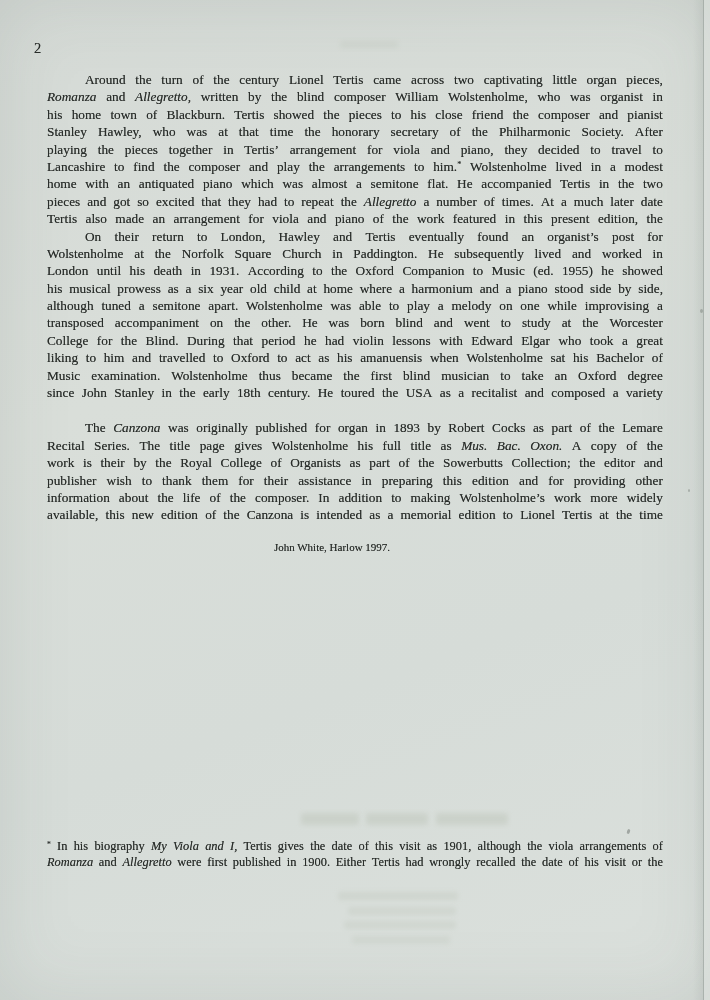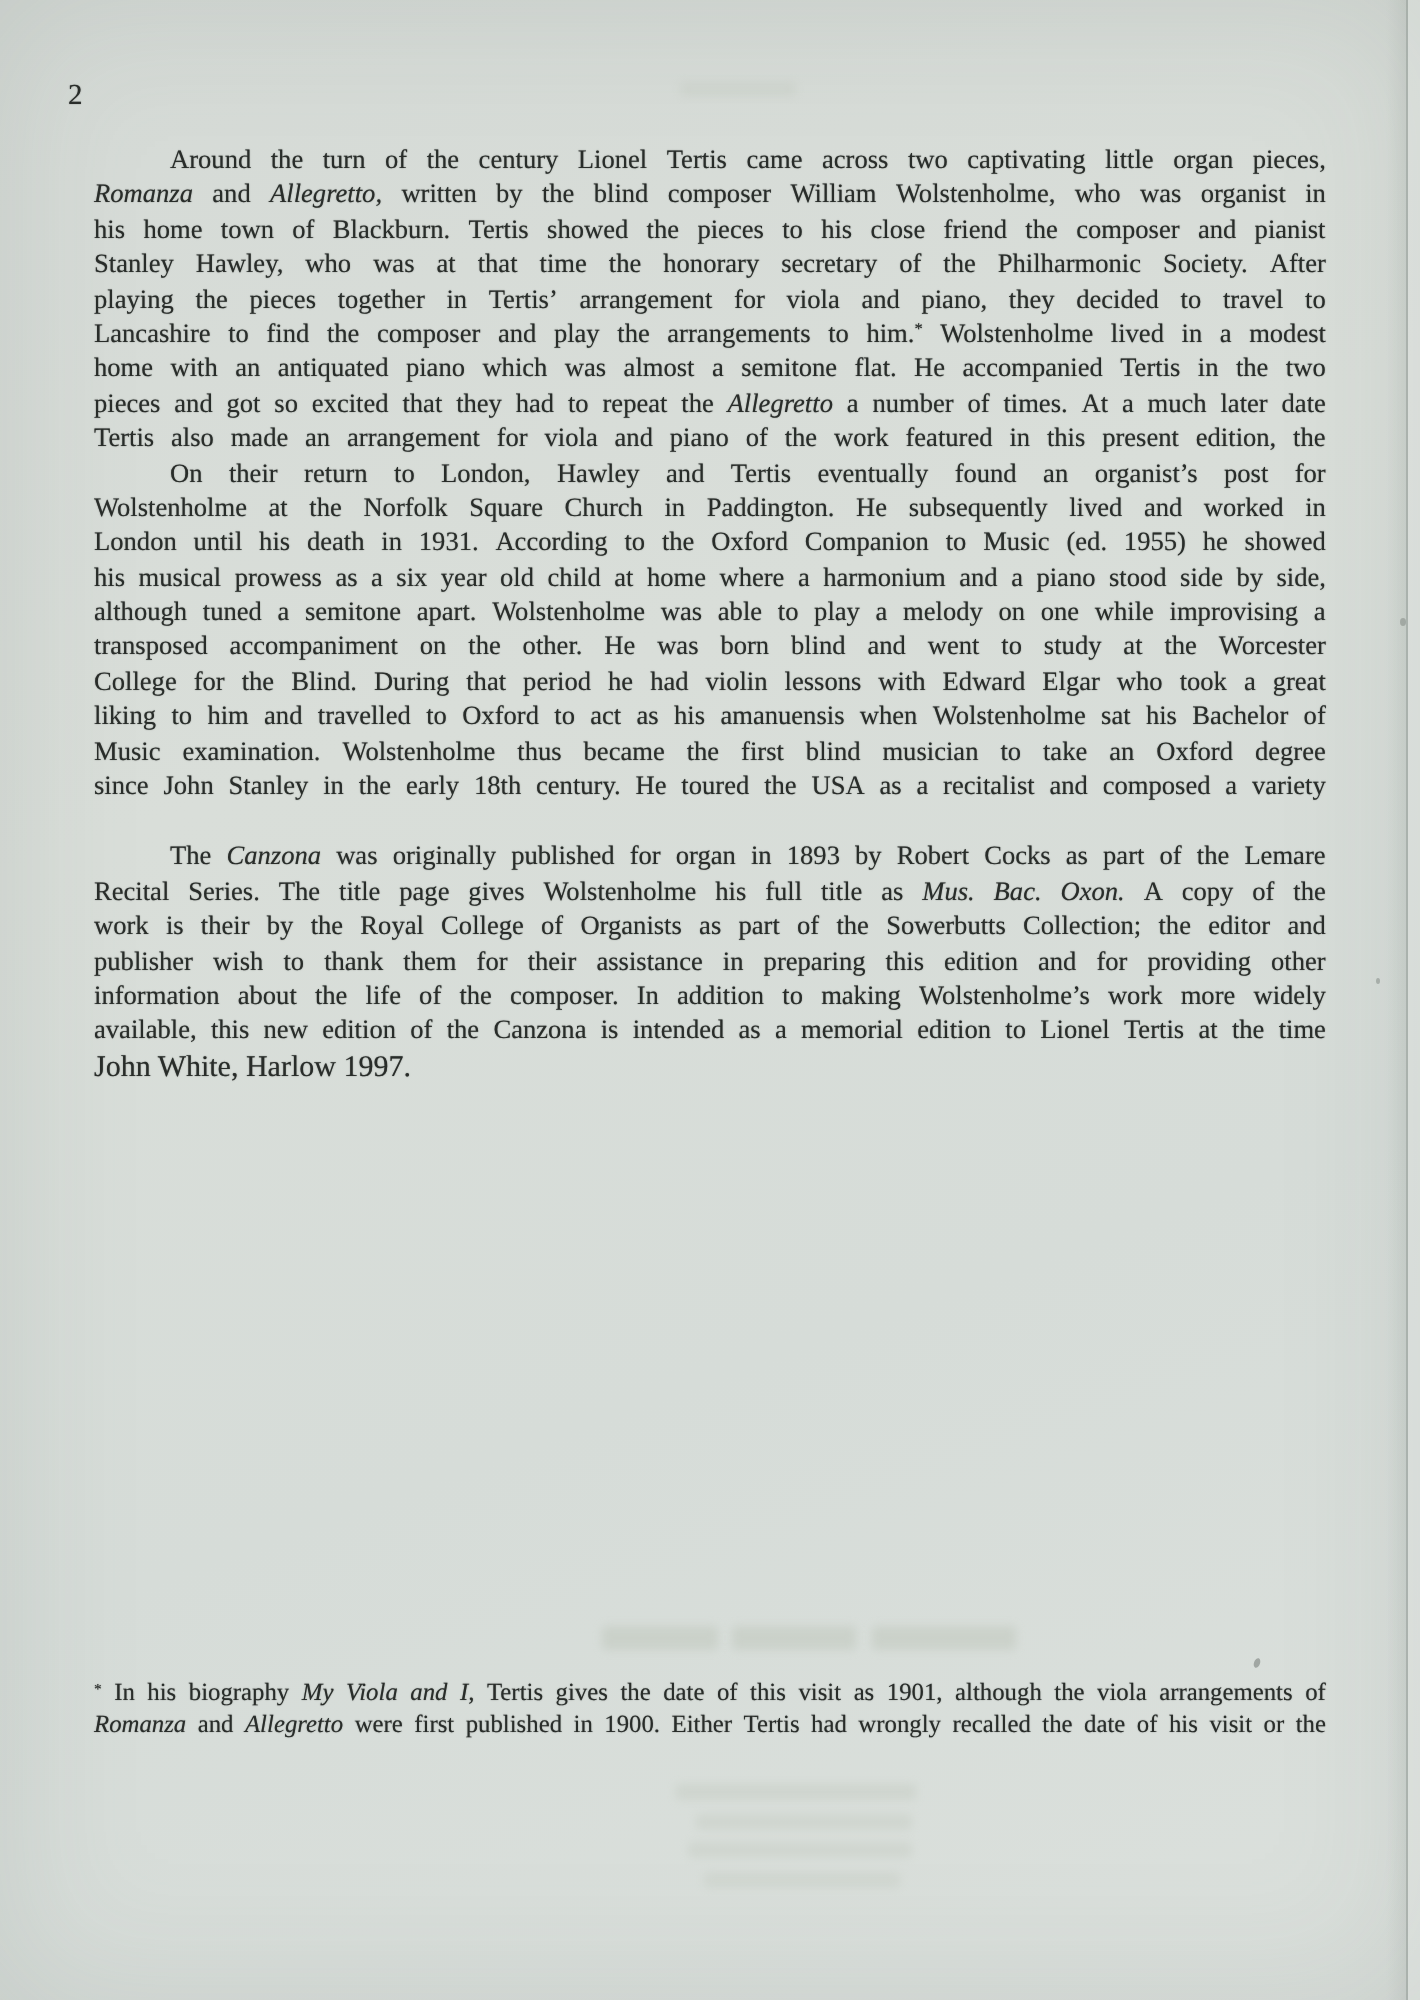--- a/index.html
+++ b/index.html
@@ -16,21 +16,21 @@
   .para{margin:0;}
   #paragraphs .para:nth-child(2){}
   #paragraphs .para:nth-child(3){margin-top:18px;}
   .tline{height:17.4px;line-height:17.4px;font-size:13.3px;white-space:nowrap;}
   .tline.just{display:flex;justify-content:space-between;white-space:normal;}
   .tline.ind{padding-left:38px;}
   .w{white-space:nowrap;}
   .i{font-style:italic;}
   .bi{font-style:italic;font-weight:normal;}
   .sup{font-size:62%;position:relative;top:-0.45em;}
-  .signature{margin-top:2px;height:17.4px;line-height:17.4px;font-size:15px;text-align:left;padding-right:46px;}
+  .signature{margin-top:15px;height:17.4px;line-height:17.4px;font-size:11px;text-align:center;padding-right:46px;}
   .footnote{position:absolute;left:47px;top:839px;width:616px;}
   .footnote .tline{height:15.7px;line-height:15.7px;font-size:12.4px;}
   
   .edge-line{position:absolute;right:6px;top:0;bottom:0;width:1px;background:rgba(140,150,144,0.55);}
   .edge-shade{position:absolute;right:7px;top:0;bottom:0;width:10px;
     background:linear-gradient(to right,rgba(0,0,0,0),rgba(110,120,114,0.10));}
   .edge-band{position:absolute;right:0;top:0;bottom:0;width:6px;background:rgba(238,242,239,0.30);}
   .ghost{position:absolute;filter:blur(2.5px);background:#b4bcae;border-radius:2px;opacity:0.35;}
   .g1{left:340px;top:41px;width:58px;height:7px;opacity:0.22;}
   .g2a{left:301px;top:813px;width:58px;height:12px;}

